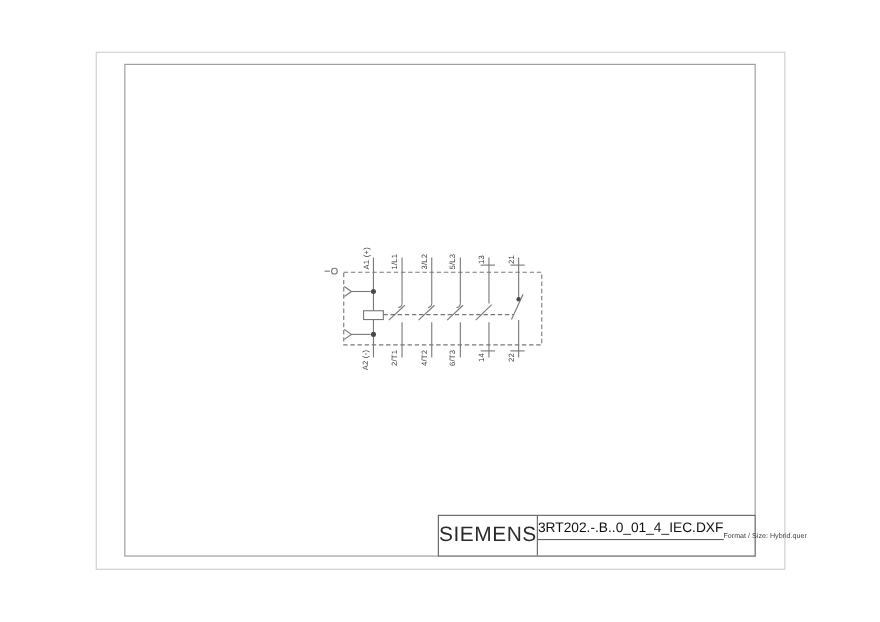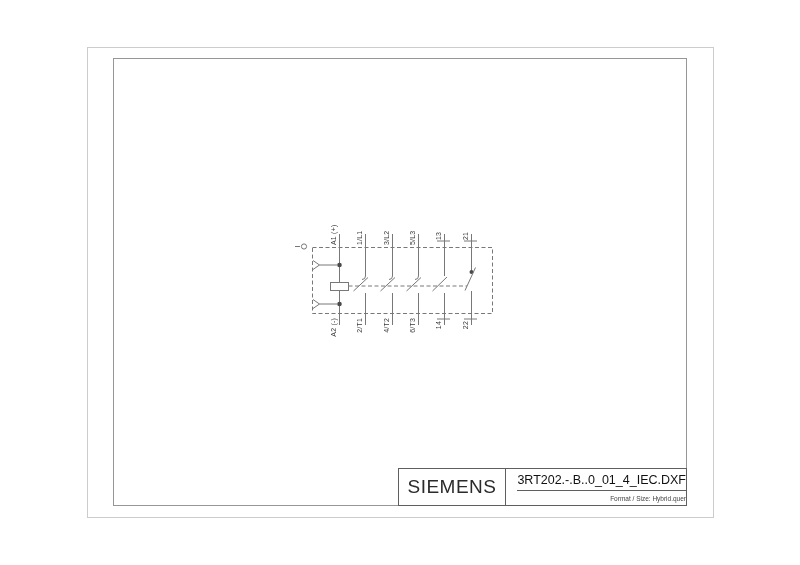--- a/index.html
+++ b/index.html
@@ -20,21 +20,21 @@
   
   .title-block{
     position:absolute;left:398px;top:468px;width:287px;height:36px;
     border:1px solid #5f5f5f;display:flex;background:#ffffff;
   }
   .tb-left{
     width:106px;border-right:1px solid #5f5f5f;
     display:flex;align-items:center;justify-content:center;
     font-size:19px;color:#2b2b2b;letter-spacing:0.5px;
   }
-  .tb-right{flex:1;display:flex;flex-direction:column;align-items:flex-end;}
+  .tb-right{flex:1;display:flex;flex-direction:row;}
   .tb-file{
     height:21px;border-bottom:1px solid #5f5f5f;
     display:flex;align-items:center;justify-content:center;
     font-size:12.5px;color:#111111;white-space:nowrap;
   }
   .tb-format{
     flex:1;display:flex;align-items:center;justify-content:center;
     font-size:6.5px;color:#444444;white-space:nowrap;
   }
   

